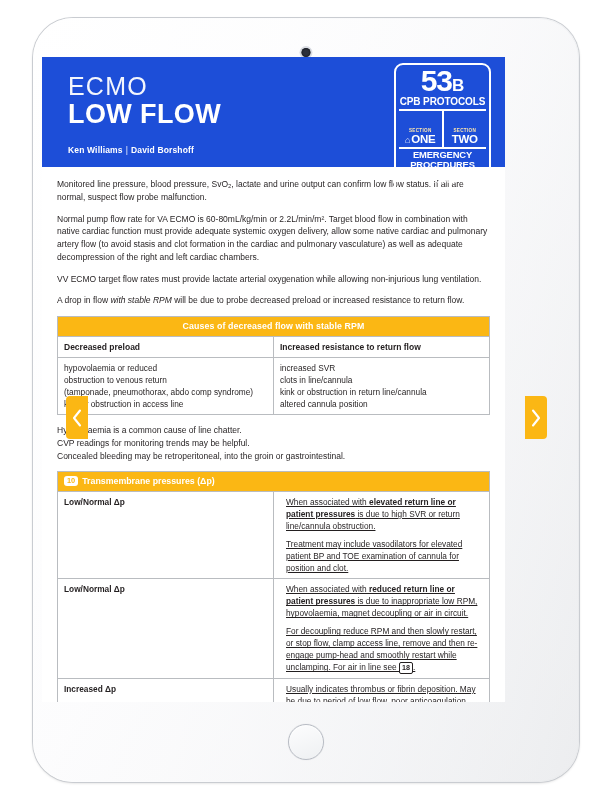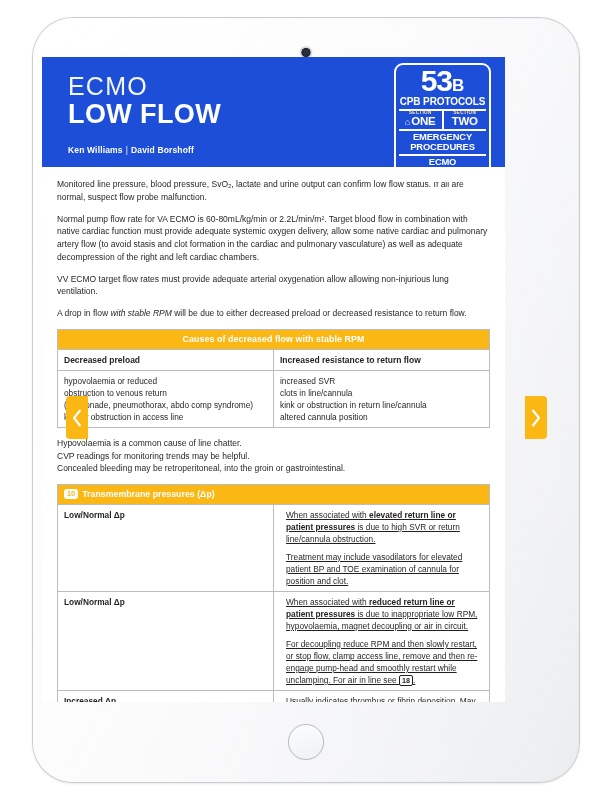--- a/index.html
+++ b/index.html
@@ -136,21 +136,21 @@
     letter-spacing: -.1px;
     line-height: 1.1;
     padding-bottom: 2px;
   }
   .badge-sections {
     display: flex;
     border-top: 2px solid #ffffff;
   }
   .badge-sec {
     flex: 1;
-    padding: 0 0 1px;
+    padding: 18px 0 1px;
   }
   .badge-sec + .badge-sec {
     border-left: 2px solid #ffffff;
   }
   .badge-sec-label {
     font-size: 4.6px;
     font-weight: bold;
     letter-spacing: .3px;
     color: #fde6ad;
     line-height: 1;
@@ -325,23 +325,23 @@
       <div class="badge-footer">ECMO PROTOCOLS</div>
     </div>
   </div>
 
   <div class="content">
 
     <p class="para">Monitored line pressure, blood pressure, SvO₂, lactate and urine output can confirm low flow status. If all are normal, suspect flow probe malfunction.</p>
 
     <p class="para">Normal pump flow rate for VA ECMO is 60-80mL/kg/min or 2.2L/min/m². Target blood flow in combination with native cardiac function must provide adequate systemic oxygen delivery, allow some native cardiac and pulmonary artery flow (to avoid stasis and clot formation in the cardiac and pulmonary vasculature) as well as adequate decompression of the right and left cardiac chambers.</p>
 
-    <p class="para">VV ECMO target flow rates must provide adequate arterial oxygenation allow allowing non-injurious lung ventilation.</p>
-
-    <p class="para"><span>A drop in flow </span><em>with stable RPM</em><span> will be due to either decreased preload or decreased resistance to return flow.</span></p>
+    <p class="para">VV ECMO target flow rates must provide lactate arterial oxygenation while allowing non-injurious lung ventilation.</p>
+
+    <p class="para"><span>A drop in flow </span><em>with stable RPM</em><span> will be due to probe decreased preload or increased resistance to return flow.</span></p>
 
     <table class="tbl">
       <tbody>
           <tr>
         <td class="tbl-title" colspan="2">Causes of decreased flow with stable RPM</td>
       </tr>
       <tr>
         <th style="width:50.5%">Decreased preload</th>
         <th>Increased resistance to return flow</th>
       </tr>

